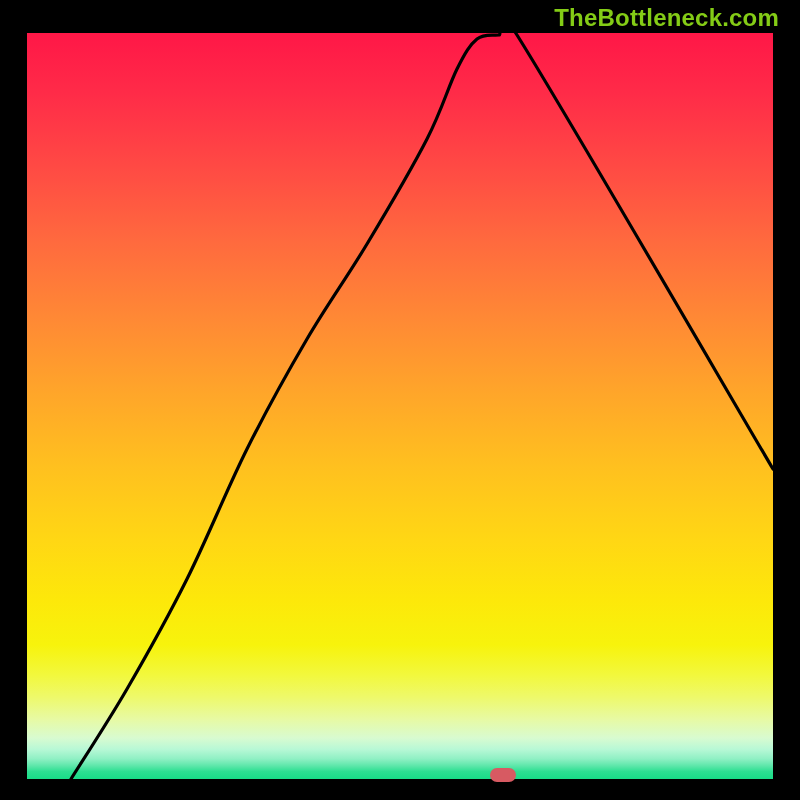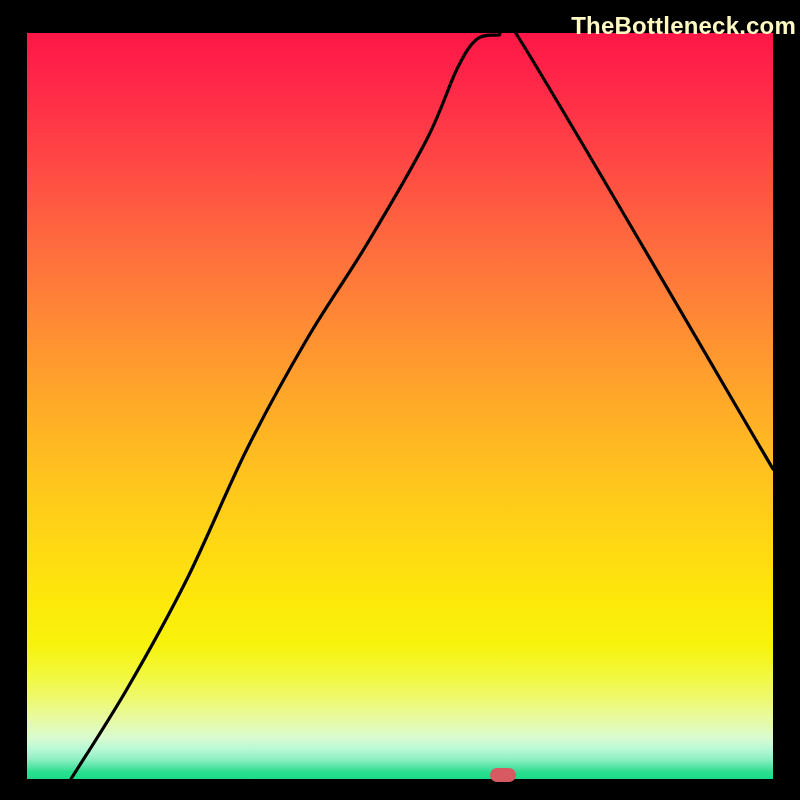--- a/index.html
+++ b/index.html
@@ -12,28 +12,27 @@
   }
   .outer {
     position: relative;
     width: 800px;
     height: 800px;
     background: #000;
   }
   .watermark {
     position: absolute;
     top: 4px;
-    right: 4px;
+    right: 21px;
     font-family: Arial, Helvetica, sans-serif;
     font-size: 24px;
     font-weight: 600;
-    color: #fef9c3;
+    color: #84cc16;
     letter-spacing: 0.2px;
     z-index: 10;
-    margin-top: 8px;
   }
   .plot {
     position: absolute;
     left: 27px;
     top: 33px;
     width: 746px;
     height: 746px;
   }
   .gradient {
     position: absolute;

